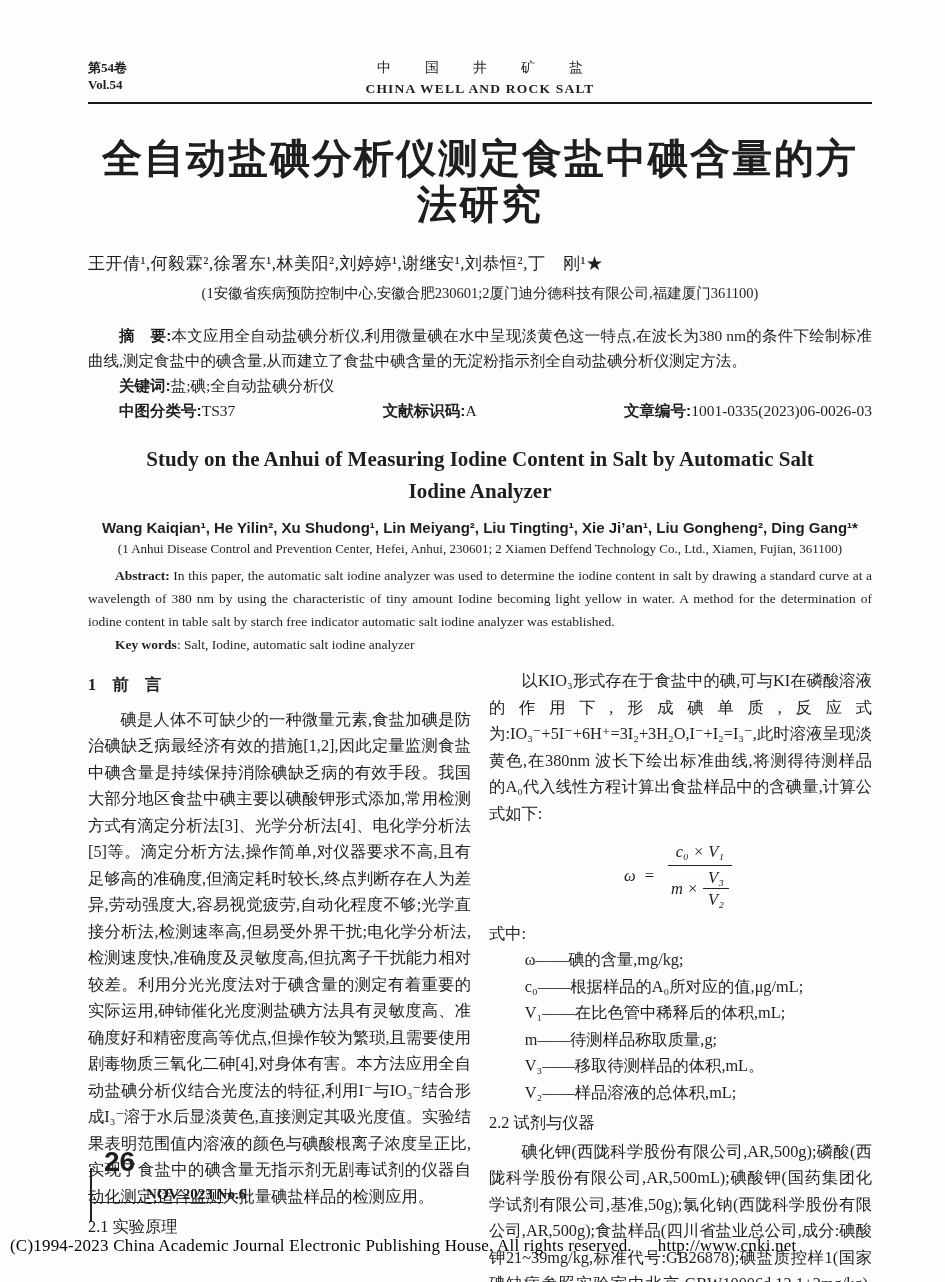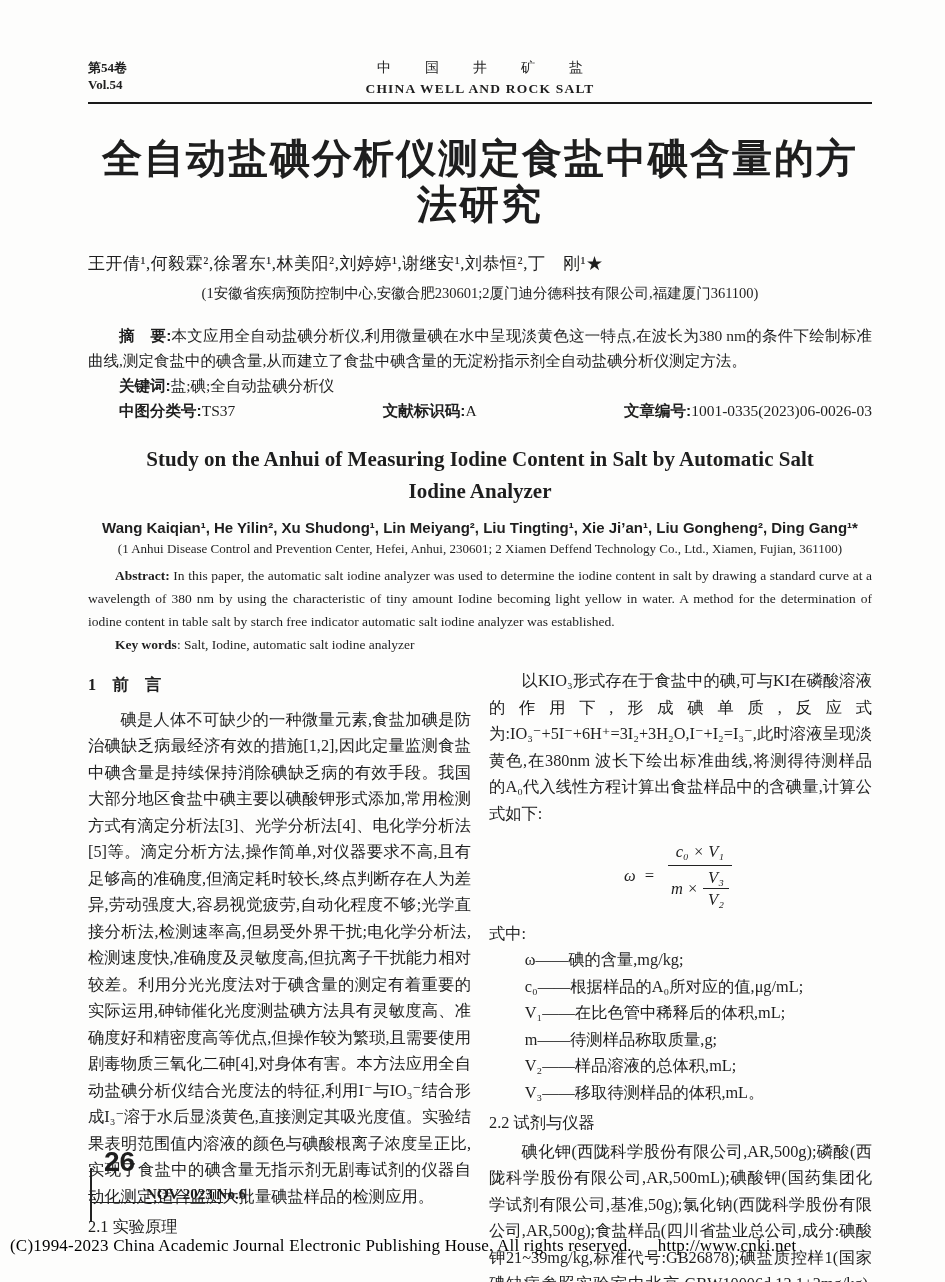--- a/index.html
+++ b/index.html
@@ -129,22 +129,22 @@
             </span>
           </span>
         </div>
 
         <p class="noindent">式中:</p>
         <div class="defs">
           <div class="def-item">ω——碘的含量,mg/kg;</div>
           <div class="def-item">c₀——根据样品的A₀所对应的值,μg/mL;</div>
           <div class="def-item">V₁——在比色管中稀释后的体积,mL;</div>
           <div class="def-item">m——待测样品称取质量,g;</div>
+          <div class="def-item">V₃——移取待测样品的体积,mL。</div>
           <div class="def-item">V₂——样品溶液的总体积,mL;</div>
-          <div class="def-item">V₃——移取待测样品的体积,mL。</div>
         </div>
         <div class="sec-sub">2.2 试剂与仪器</div>
         <p>碘化钾(西陇科学股份有限公司,AR,500g);磷酸(西陇科学股份有限公司,AR,500mL);碘酸钾(国药集团化学试剂有限公司,基准,50g);氯化钠(西陇科学股份有限公司,AR,500g);食盐样品(四川省盐业总公司,成分:碘酸钾21~39mg/kg,标准代号:GB26878);碘盐质控样1(国家碘缺病参照实验室中北京,GBW10006d,12.1±2mg/kg),碘盐质控样2(国家碘缺病参照实验室中北京,GBW10007d,</p>
       </div>
     </div>
 
   </div>
 
   <div class="pagenum">
     <div class="pn-vline"></div>

